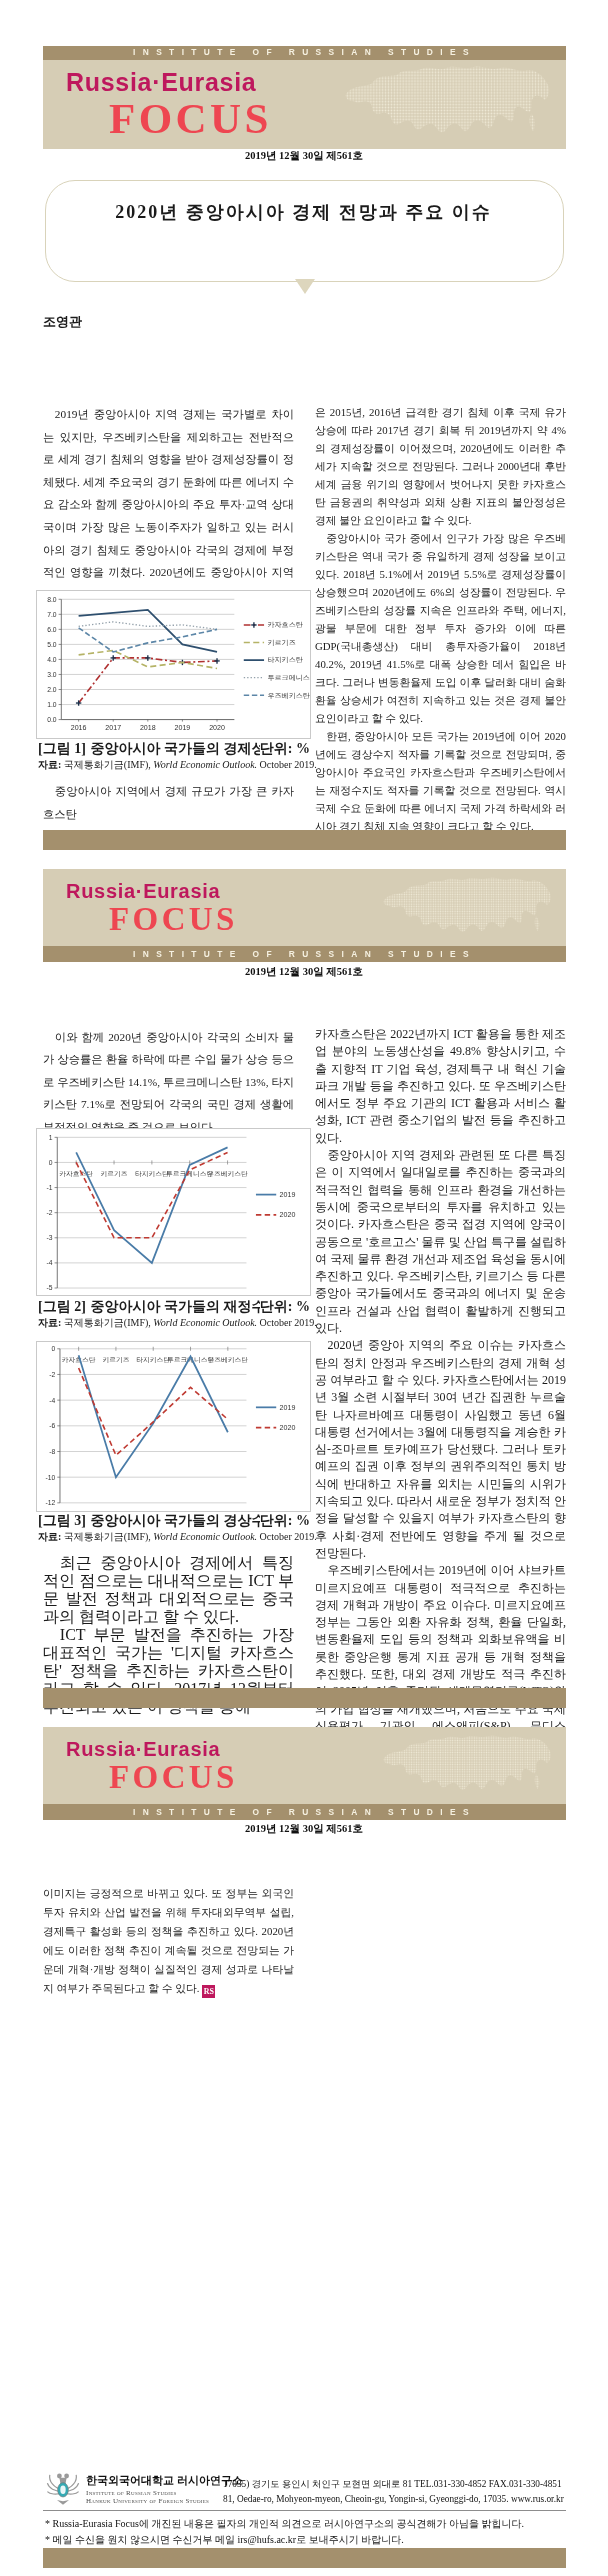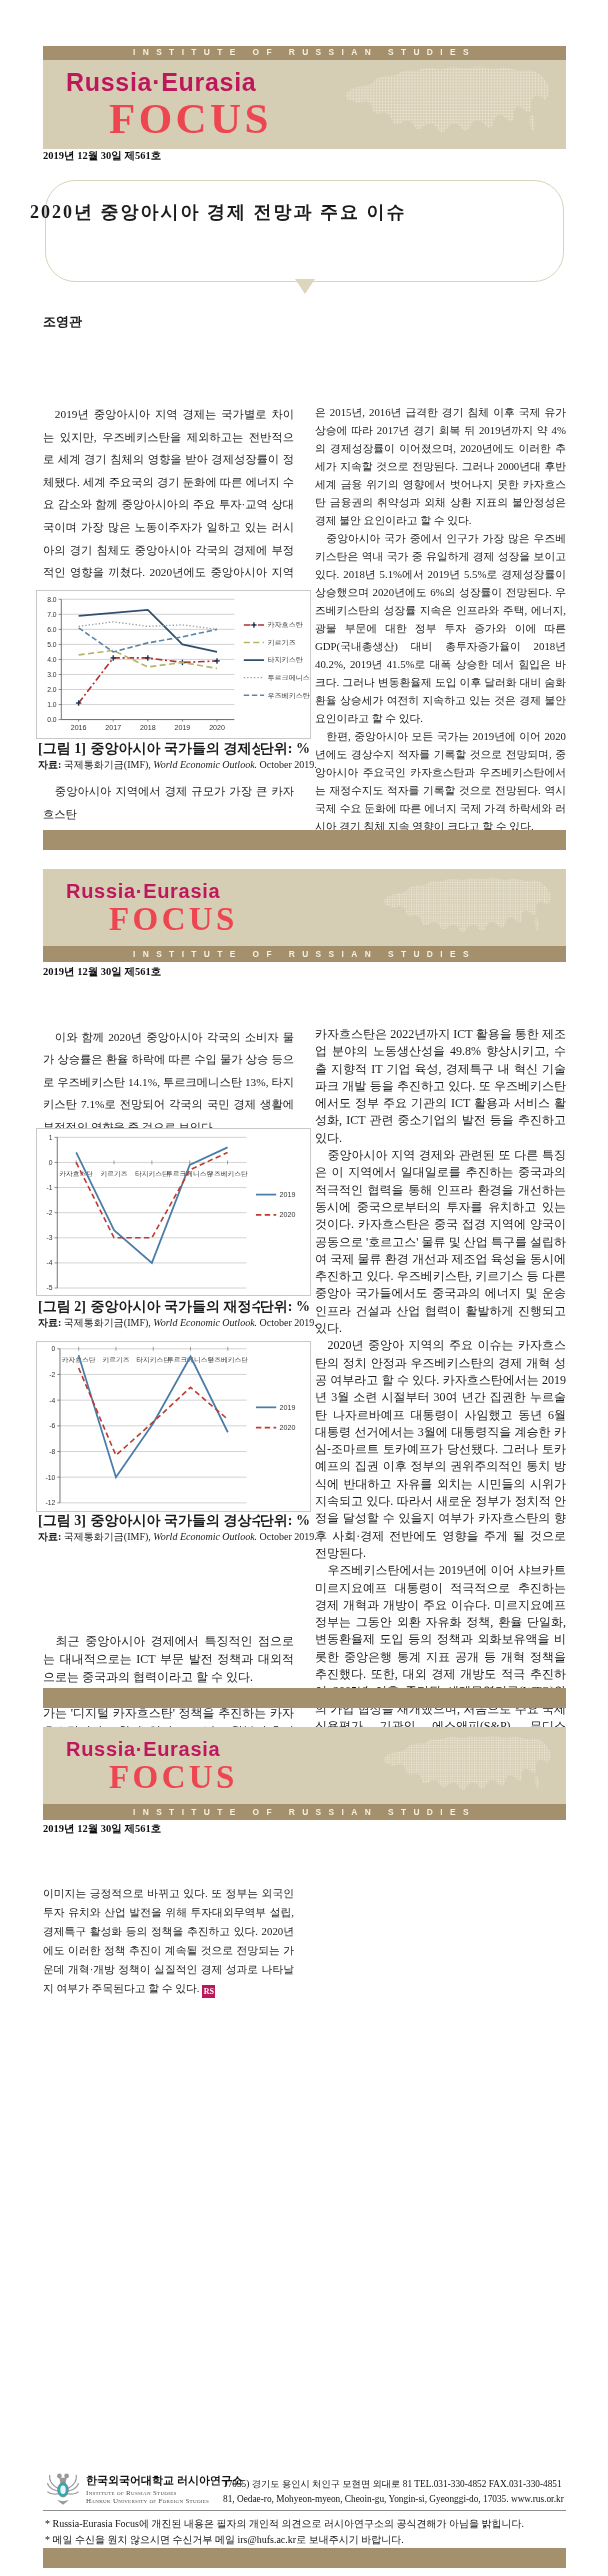--- a/index.html
+++ b/index.html
@@ -24,45 +24,45 @@
   #banner2{top:869px;height:93px;}
   #banner3{top:1727px;height:93px;}
   .banner.lower .irsbar{bottom:0;height:16px;line-height:16px;}
   .banner.lower .brand{top:12px;font-size:20px;}
   .banner.lower .focus{top:34px;font-size:33px;}
   .banner.lower .mapslot{top:5.4px;height:69px;}
   
   .sep{position:absolute;left:43px;width:523px;height:19.6px;background:#a4906d;}
   #sep1{top:830px}#sep2{top:1688px}#sep3{top:2548px}
   
-  .dateline{position:absolute;left:43px;width:522px;text-align:left;
+  .dateline{position:absolute;left:43px;width:522px;text-align:center;
             font-weight:bold;font-size:10.5px;color:#111;}
   #date1{top:149px}#date2{top:965px}#date3{top:1822px}
   
   #titlebox{position:absolute;left:45px;top:180px;width:517px;height:100px;
             border:1.4px solid #d9d3ba;border-radius:30px;}
   #titleptr{position:absolute;top:279px;left:295px;width:0;height:0;
             border-left:10px solid transparent;border-right:10px solid transparent;
             border-top:15.5px solid #ddd6bd;}
-  #title{position:absolute;left:30px;top:200px;width:517px;
+  #title{position:absolute;left:45px;top:200px;width:517px;text-align:center;
          font-size:18px;font-weight:bold;letter-spacing:2px;}
   #author{position:absolute;left:43px;top:313px;width:523px;
           font-size:13px;font-weight:bold;}
   #affil{position:absolute;left:43px;top:338px;width:523px;text-align:center;
          font-size:9.8px;font-weight:bold;}
   
   .colL{position:absolute;left:43px;width:251px;text-align:justify;}
   .colR{position:absolute;left:315px;width:251px;text-align:justify;}
   .colL p,.colR p{margin:0;}
   p.ind{text-indent:1.05em;}
   #p1L{top:403px;font-size:11.3px;line-height:22.6px;}
   #p1Ltail{top:780px;font-size:11.3px;line-height:22.6px;}
   #p1R{top:403px;font-size:10.8px;line-height:18px;}
   #p2La{top:1026px;font-size:11.3px;line-height:22.4px;}
-  #p2Lb{top:1632px;font-size:12px;line-height:18px;}
+  #p2Lb{top:1554px;font-size:16px;line-height:18px;}
   #p2R{top:1026px;font-size:12px;line-height:17.3px;}
   #p3L{top:1884px;font-size:10.8px;line-height:19px;}
   .endmark{display:inline-block;width:13px;height:13px;background:#be185d;color:#fff;
            font-family:"Liberation Serif",serif;font-size:8px;font-weight:bold;
            text-align:center;line-height:13px;vertical-align:-2px;margin-left:2.7px;}
   
   .figbox{position:absolute;left:36px;width:273px;border:0.7px solid #c9c9c9;background:#fff;}
   #fig1{top:590px;height:147px;}
   #fig2{top:1128px;height:166px;}
   #fig3{top:1341px;height:169px;}

